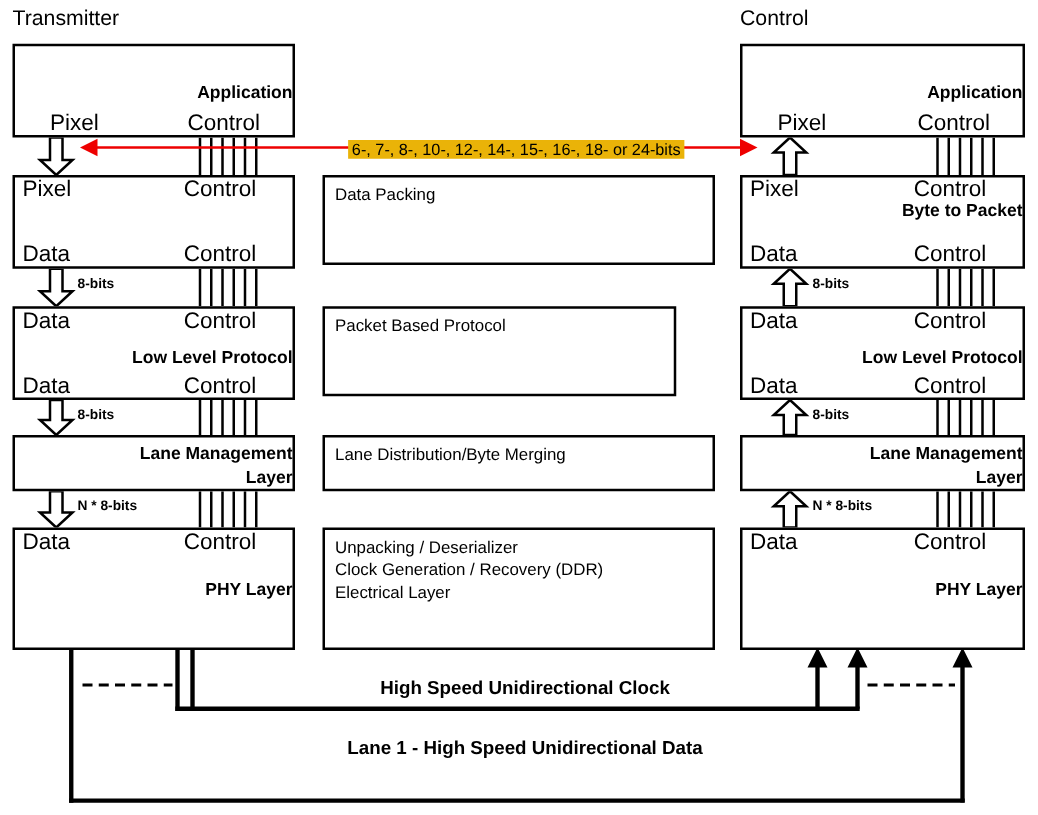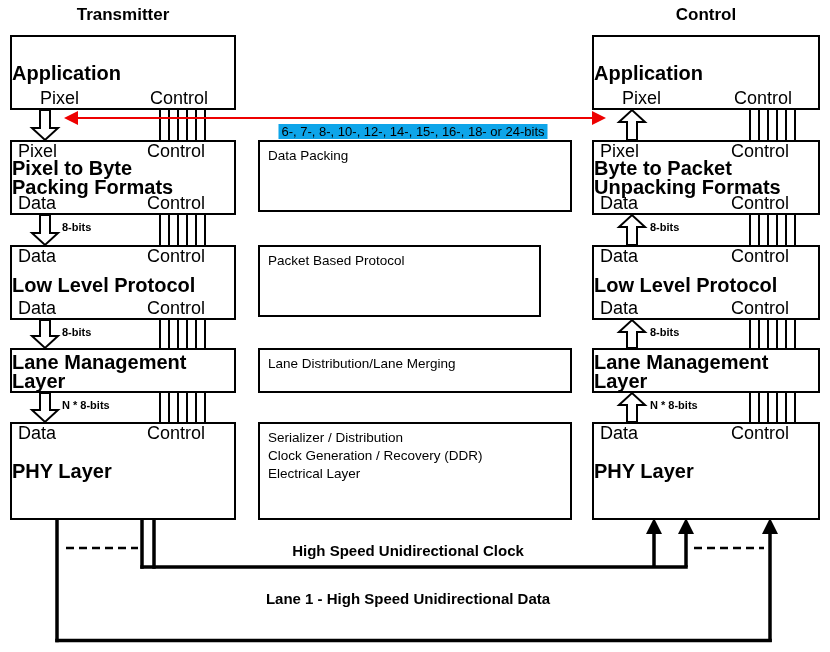--- a/index.html
+++ b/index.html
@@ -1,28 +1,28 @@
 <!DOCTYPE html>
 <html><head>
 <meta charset="utf-8">
 <style>
   html,body{margin:0;padding:0}
   body{font-family:"Liberation Sans",sans-serif;background:#fff;color:#000}
   #canvas{position:relative;width:830px;height:652px;background:#fff;overflow:hidden}
   #wires{position:absolute;left:0;top:0}
   .box{position:absolute;border:2px solid #000;background:#fff;box-sizing:border-box}
-  .title{position:absolute;left:0;right:0;text-align:left;font-weight:bold;font-size:20px;line-height:19px}
+  .title{position:absolute;left:0;right:0;text-align:right;font-weight:bold;font-size:14px;line-height:19px}
   .corner{position:absolute;font-size:18px;line-height:15px;white-space:nowrap}
   .tl{top:2px;left:6px}.tr{top:2px;right:29px}.bl{bottom:2px;left:6px}.br{bottom:2px;right:29px}
   .bl-app{bottom:2px;left:28px}.br-app{bottom:2px;right:26px}
-  .col-hdr{position:absolute;top:5px;text-align:center;font-size:17px;font-weight:bold}
+  .col-hdr{position:absolute;top:5px;font-size:17px;font-weight:normal}
   .bus-label{position:absolute;font-size:11px;font-weight:bold;white-space:nowrap}
   .mid-text{padding:5px 8px;font-size:13.5px;line-height:18px}
-  .bitlabel{position:absolute;top:124px;left:413px;transform:translateX(-50%);font-size:13px;background:#0ea5e9;padding:0 3px;white-space:nowrap}
-  .wire-label{position:absolute;left:173px;width:470px;text-align:center;font-size:15px;font-weight:bold}
+  .bitlabel{position:absolute;top:112px;left:413px;transform:translateX(-50%);font-size:13px;background:#eab308;padding:0 3px;white-space:nowrap}
+  .wire-label{position:absolute;left:185px;width:470px;text-align:center;font-size:15px;font-weight:bold}
 </style>
 </head>
 <body>
 
 <div id="canvas">
 
   <svg id="wires" width="830" height="652" viewBox="0 0 830 652">
 
     <g fill="#fff" stroke="#000" stroke-width="2">
       <polygon points="40,110 50,110 50,128 58,128 45,140 32,128 40,128"></polygon>
@@ -86,24 +86,20 @@
 
   <div class="box" style="left:10px;top:35px;width:226px;height:75px">
     <div class="title" style="top:27px">Application</div>
     <div class="corner bl-app">Pixel</div>
     <div class="corner br-app">Control</div>
   </div>
 
   <div class="box" style="left:10px;top:140px;width:226px;height:75px">
     <div class="corner tl">Pixel</div>
     <div class="corner tr">Control</div>
-    <div class="title" style="top:17px">
-      <div>Pixel to Byte</div>
-      <div>Packing Formats</div>
-    </div>
     <div class="corner bl">Data</div>
     <div class="corner br">Control</div>
   </div>
 
   <div class="box" style="left:10px;top:245px;width:226px;height:75px">
     <div class="corner tl">Data</div>
     <div class="corner tr">Control</div>
     <div class="title" style="top:29px">Low Level Protocol</div>
     <div class="corner bl">Data</div>
     <div class="corner br">Control</div>
@@ -128,44 +124,43 @@
 
   <div class="box" style="left:258px;top:140px;width:314px;height:72px">
     <div class="mid-text">Data Packing</div>
   </div>
   <div class="box" style="left:258px;top:245px;width:283px;height:72px">
     <div class="mid-text">
       <div>Packet Based Protocol</div>
     </div>
   </div>
   <div class="box" style="left:258px;top:348px;width:314px;height:45px">
-    <div class="mid-text">Lane Distribution/Lane Merging</div>
+    <div class="mid-text">Lane Distribution/Byte Merging</div>
   </div>
   <div class="box" style="left:258px;top:422px;width:314px;height:98px">
     <div class="mid-text">
-      <div>Serializer / Distribution</div>
+      <div>Unpacking / Deserializer</div>
       <div>Clock Generation / Recovery (DDR)</div>
       <div>Electrical Layer</div>
     </div>
   </div>
 
   <div class="bitlabel">6-, 7-, 8-, 10-, 12-, 14-, 15-, 16-, 18- or 24-bits</div>
 
   <div class="box" style="left:592px;top:35px;width:228px;height:75px">
     <div class="title" style="top:27px">Application</div>
     <div class="corner bl-app">Pixel</div>
     <div class="corner br-app">Control</div>
   </div>
 
   <div class="box" style="left:592px;top:140px;width:228px;height:75px">
     <div class="corner tl">Pixel</div>
     <div class="corner tr">Control</div>
     <div class="title" style="top:17px">
       <div>Byte to Packet</div>
-      <div>Unpacking Formats</div>
     </div>
     <div class="corner bl">Data</div>
     <div class="corner br">Control</div>
   </div>
 
   <div class="box" style="left:592px;top:245px;width:228px;height:75px">
     <div class="corner tl">Data</div>
     <div class="corner tr">Control</div>
     <div class="title" style="top:29px">Low Level Protocol</div>
     <div class="corner bl">Data</div>

